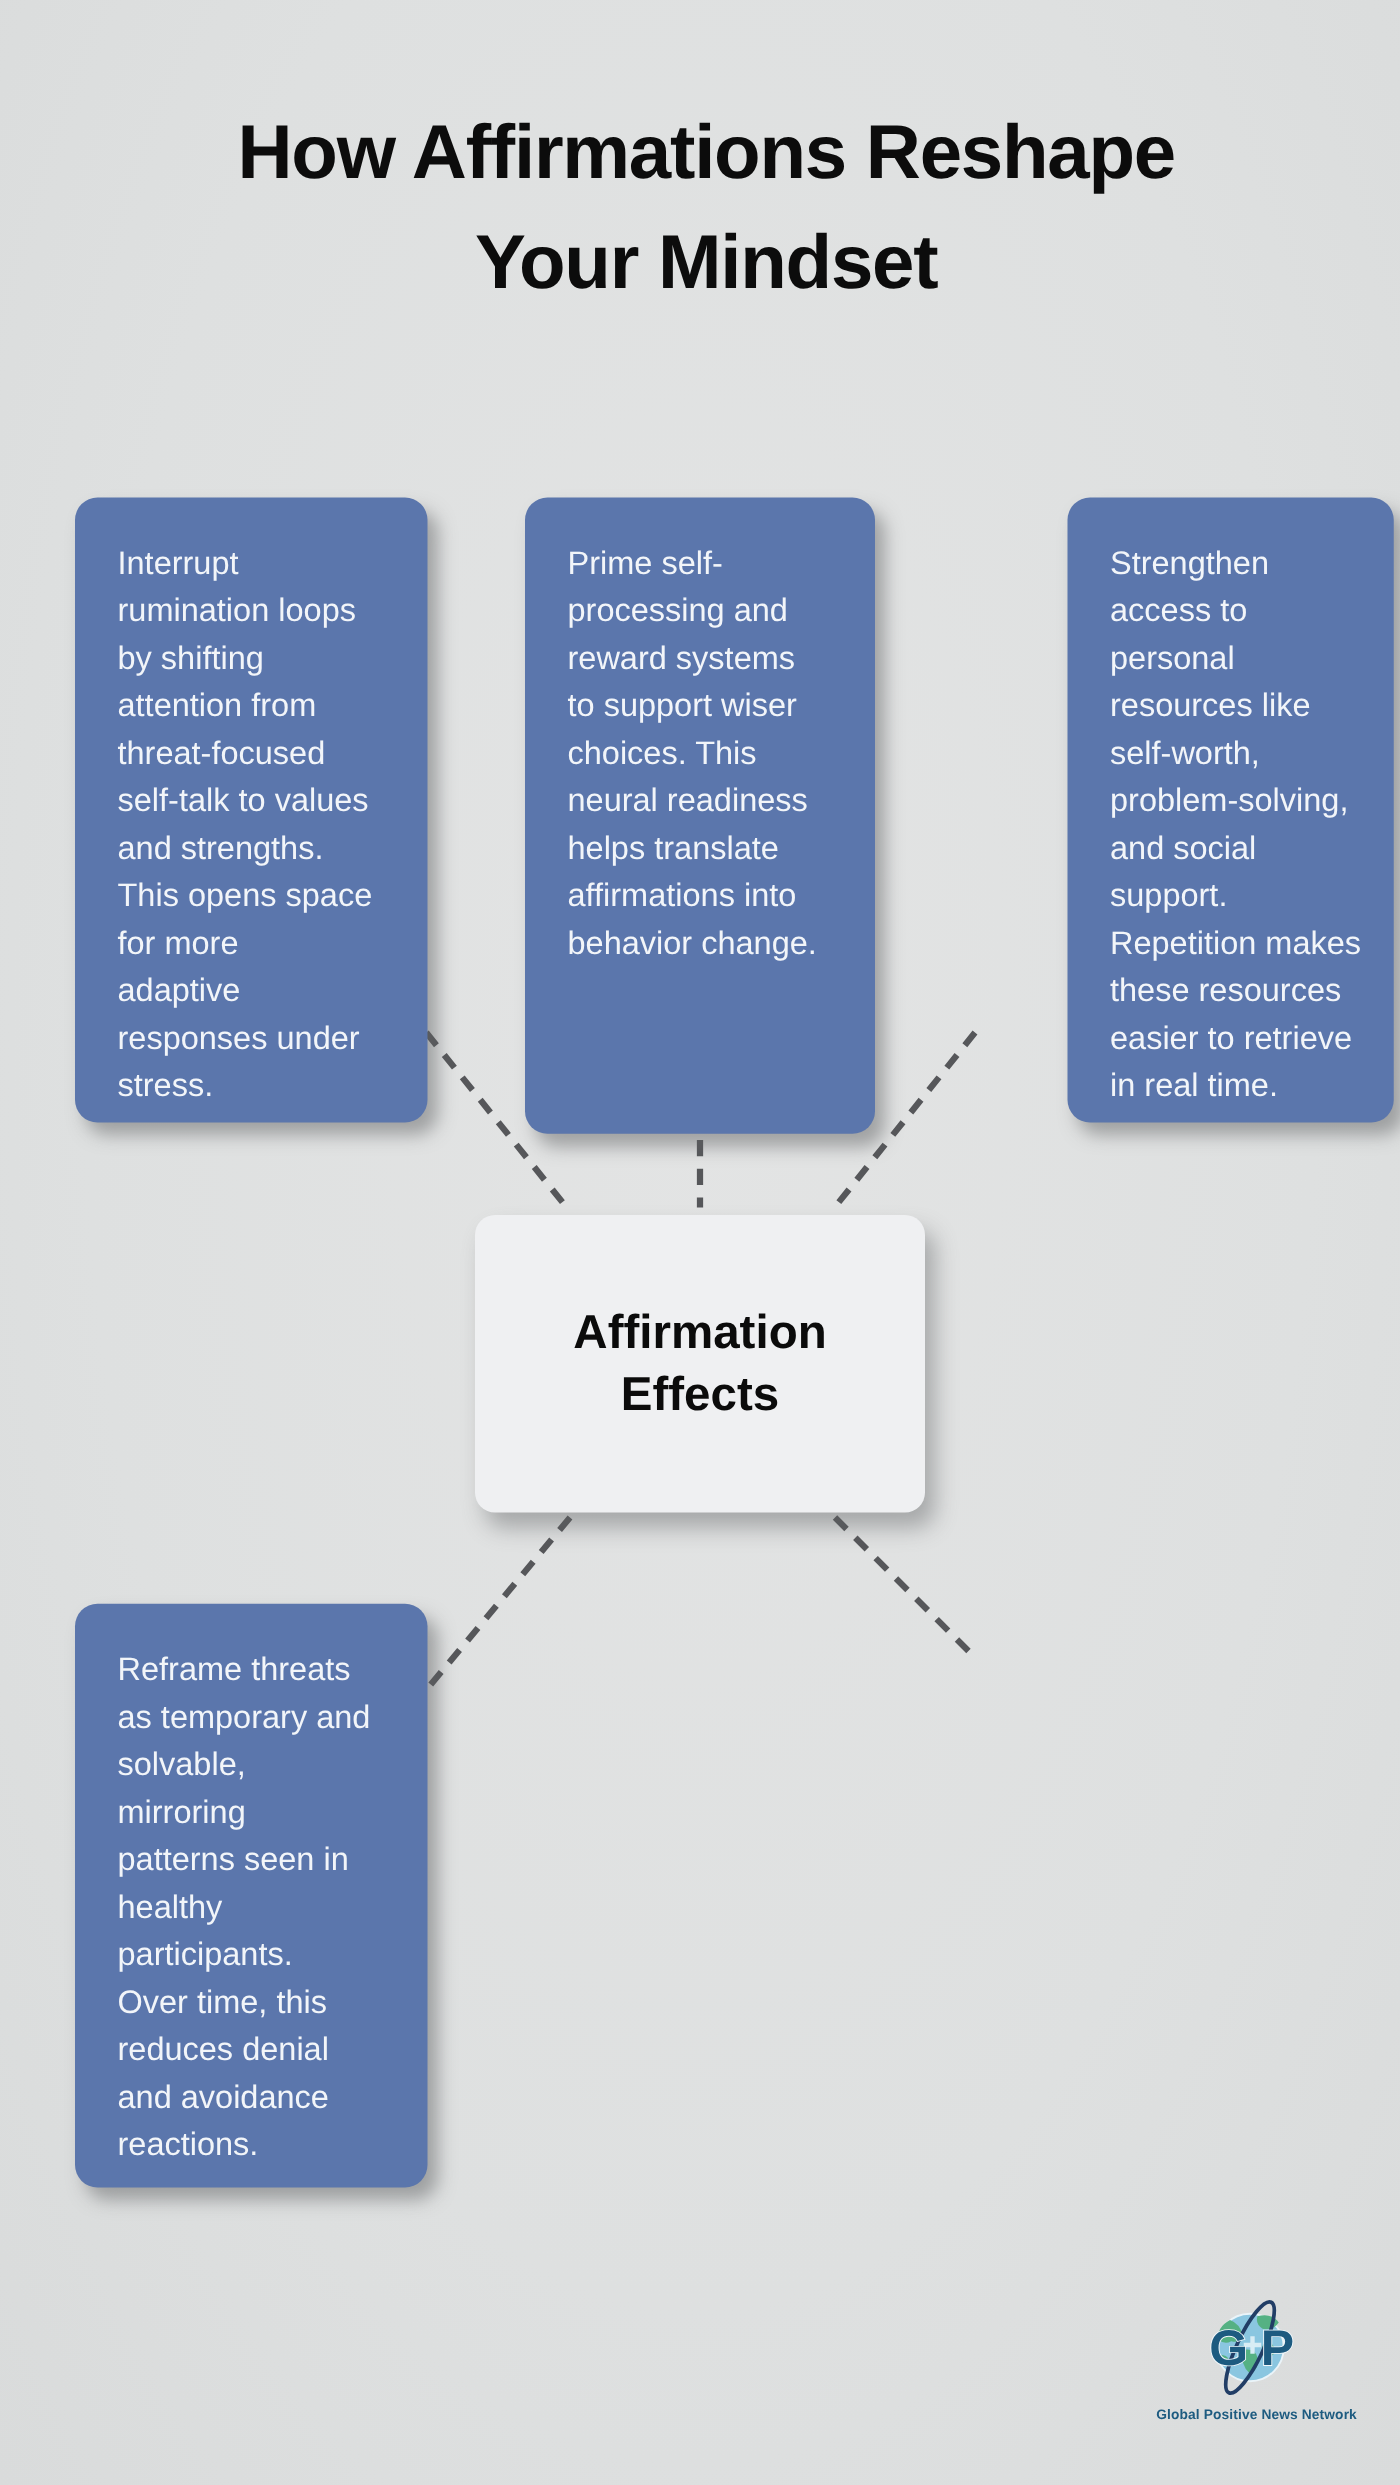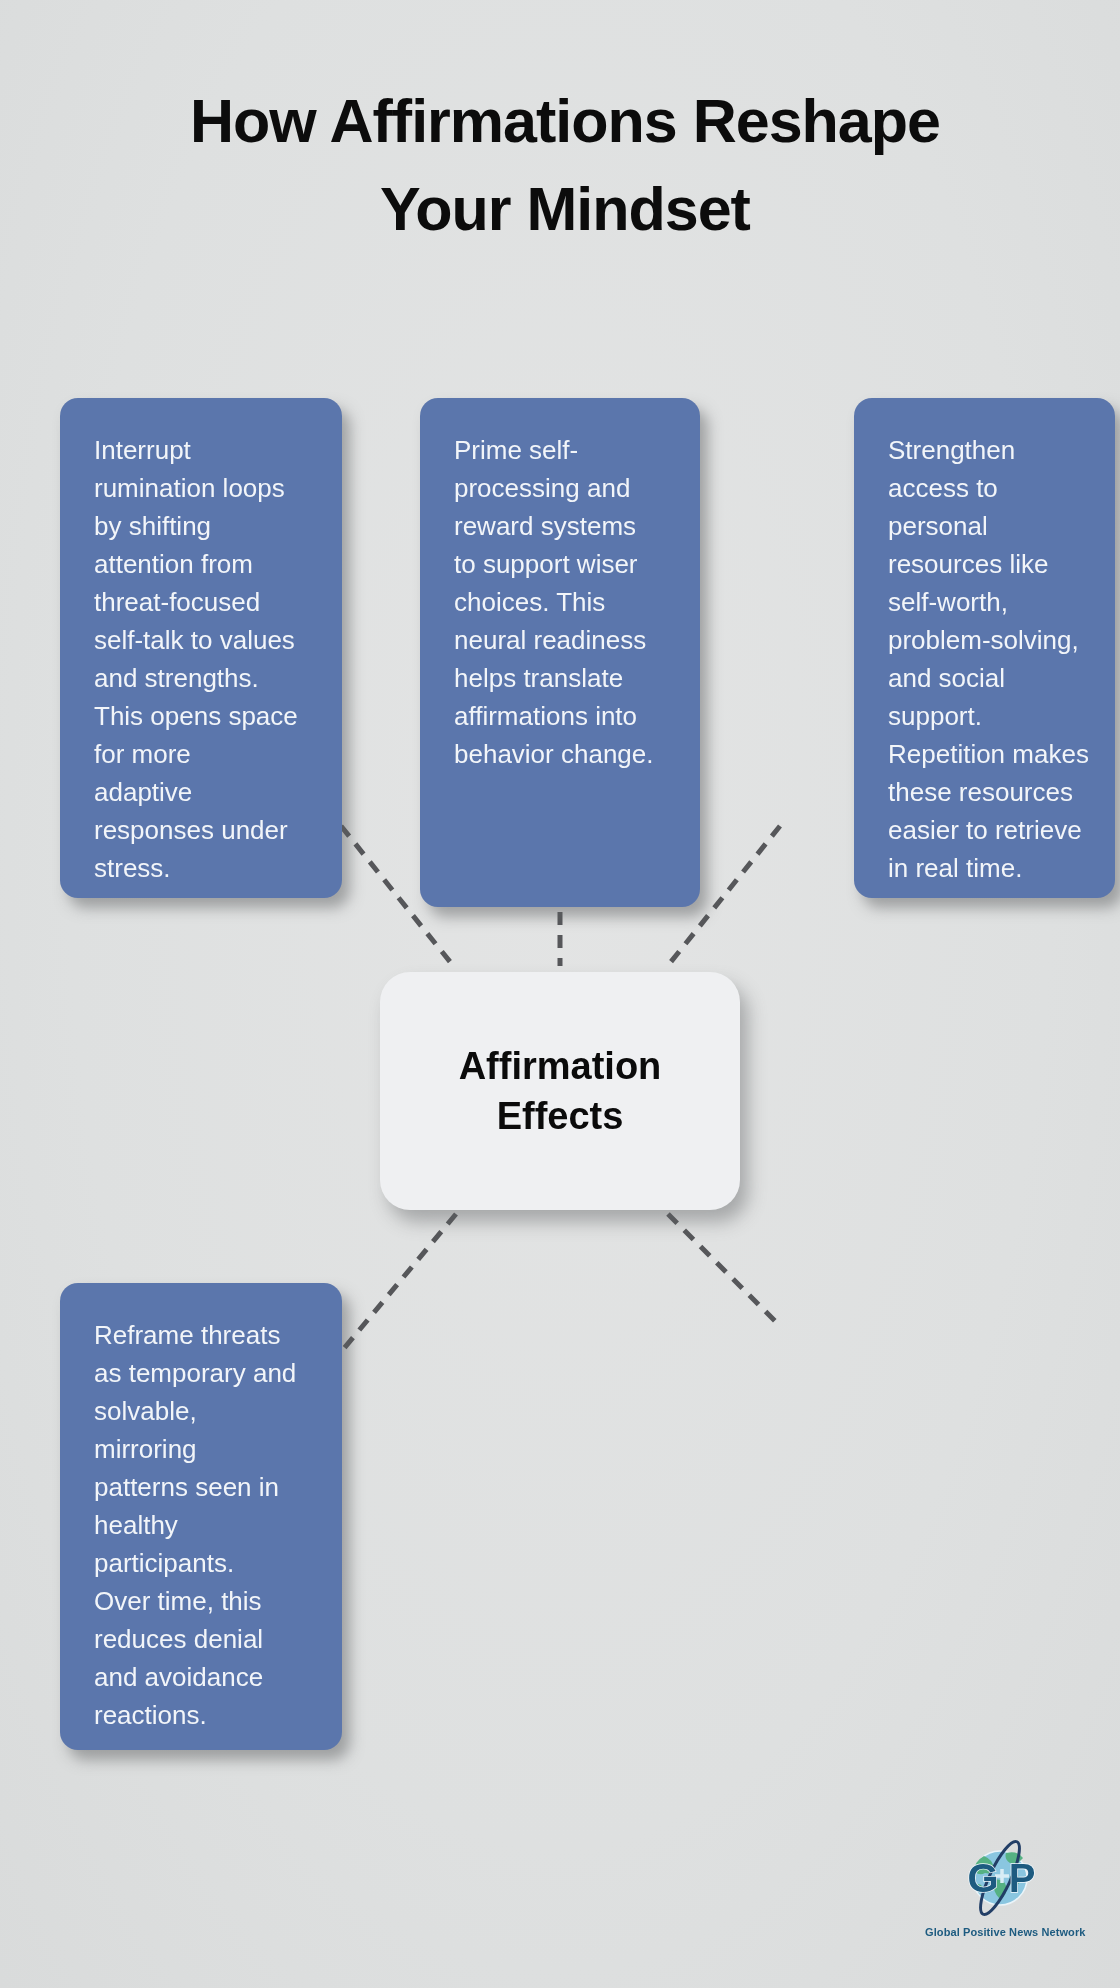--- a/index.html
+++ b/index.html
@@ -32,21 +32,21 @@
     box-sizing:border-box;
     white-space:pre-line;
   }
   .node-top-left   {left:60px; top:398px; width:282px; height:500px;}
   .node-top-middle {left:420px;top:398px; width:280px; height:509px;}
   .node-top-right  {left:814px;top:398px; width:261px; height:500px;margin-left:40px;}
   .node-bottom-left{left:60px; top:1283px;width:282px; height:467px;}
   .node-bottom-right{left:782px;top:1283px;width:283px;height:394px;}
   .center-node{
     position:absolute;left:380px;top:972px;width:360px;height:238px;
-    background:#eff0f2;border-radius:30px;
+    background:#eff0f2;border-radius:16px;
     box-shadow:8px 12px 18px rgba(96,98,100,0.45);
     display:flex;align-items:center;justify-content:center;
     text-align:center;
   }
   .center-node span{
     font-size:38px;font-weight:bold;line-height:50px;
     color:#0b0b0b;white-space:pre-line;
   }
   .logo{
     position:absolute;left:925px;top:1840px;width:150px;

